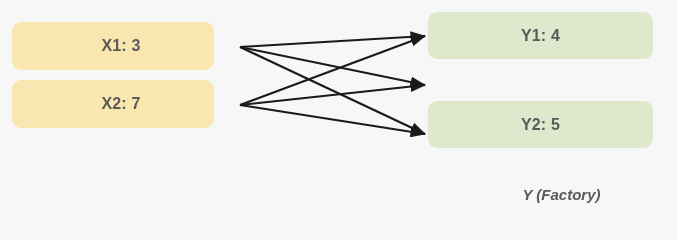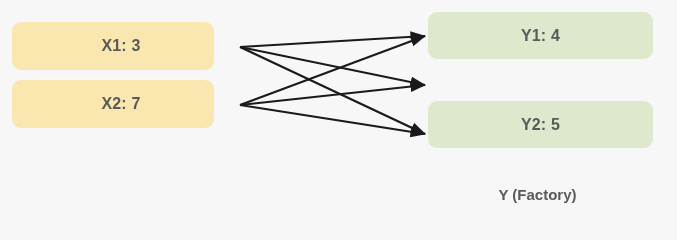--- a/index.html
+++ b/index.html
@@ -67,23 +67,24 @@
     color: #5a5a58;
     text-align: center;
     user-select: none;
   }
   #caption-x {
     left: 12px;
     width: 226px;
     top: 175px;
   }
   #caption-y {
-    left: 424px;
+    left: 448px;
     width: 227px;
     top: 186px;
+    font-style: italic;
   }
 </style>
 </head>
 <body>
 
 <div id="diagram">
 
   <svg class="edge-layer" viewBox="0 0 677 216" width="677" height="216">
     <defs>
       <marker id="arrowhead" markerWidth="7" markerHeight="5" refX="6.6" refY="2.5" orient="auto" markerUnits="strokeWidth">

